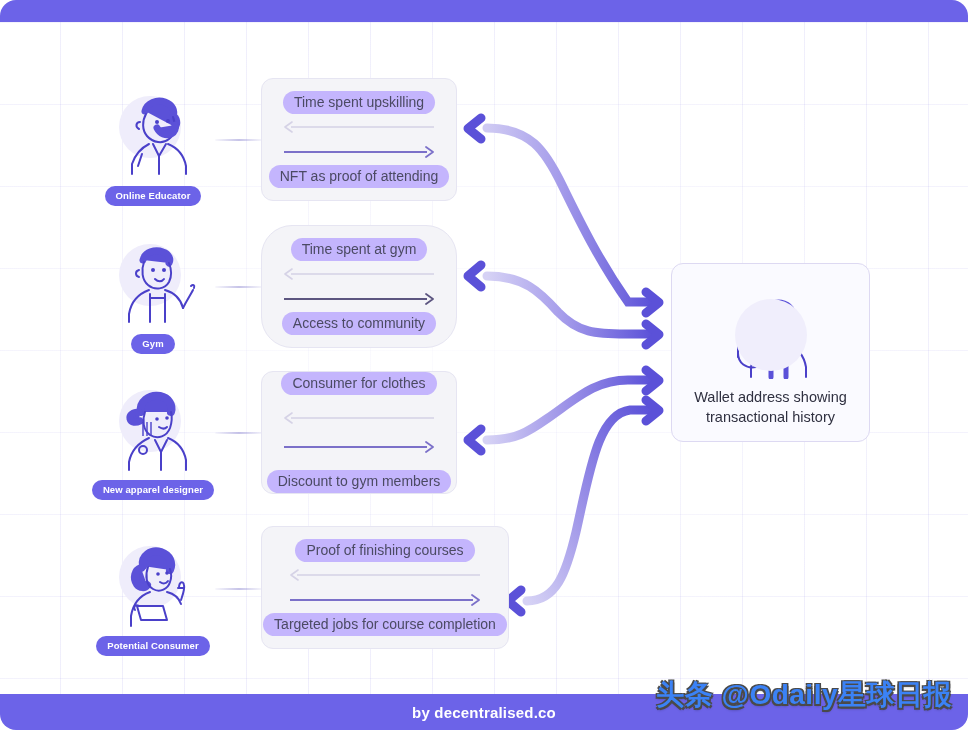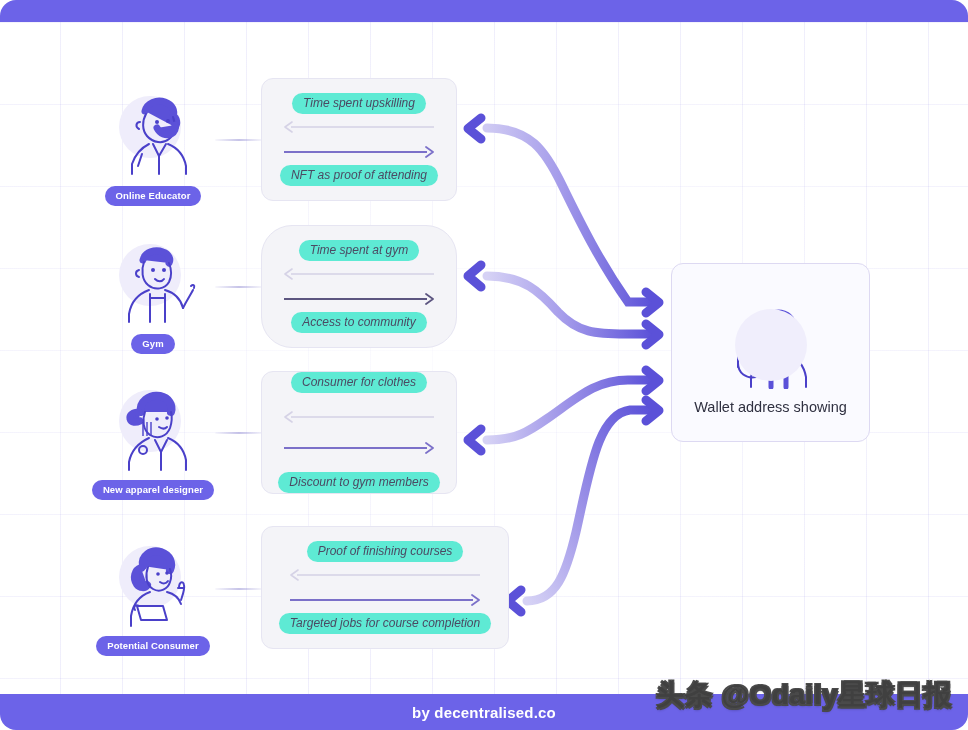--- a/index.html
+++ b/index.html
@@ -127,28 +127,27 @@
     position: absolute;
     background: #f4f4f8;
     border: 1px solid #e6e5f2;
     border-radius: 12px;
     display: flex;
     flex-direction: column;
     align-items: center;
     justify-content: center;
   }
   .pill {
-    background: #5eead4;
+    background: #c4b5fd;
     color: #4b4a63;
-    font-size: 12px;
+    font-size: 14px;
     padding: 4px 11px 5px;
     border-radius: 20px;
     white-space: nowrap;
     line-height: 1;
-    font-style: italic;
   }
   .arrow-row { position: relative; }
   .arrow-row svg { display: block; }
   .gap-a { height: 7px; }
   .gap-b { height: 13px; }
   .gap-c { height: 7px; }
 
   
   #wallet-card {
     position: absolute;
@@ -178,21 +177,21 @@
     text-align: center;
     color: #2f3040;
     font-size: 14.5px;
     line-height: 1.38;
   }
 
   
   #watermark {
     position: absolute;
     right: 16px; top: 676px;
-    color: #404040;
+    color: #3b82f6;
     font-size: 28px;
     font-weight: bold;
     letter-spacing: 0.5px;
     text-shadow:
       -1.5px -1.5px 0 #4a4a4a, 1.5px -1.5px 0 #4a4a4a,
       -1.5px 1.5px 0 #4a4a4a, 1.5px 1.5px 0 #4a4a4a,
       0 2px 3px rgba(0,0,0,0.35);
     white-space: nowrap;
     z-index: 30;
   }
@@ -429,20 +428,21 @@
         <path d="M53 47 C43 51 37 59 35 70 L35 80" stroke="#4a40c9" stroke-width="2" fill="none" stroke-linecap="round"></path>
         <path d="M72 47 C82 51 88 59 90 70 L90 80" stroke="#4a40c9" stroke-width="2" fill="none" stroke-linecap="round"></path>
         <path d="M55 49 L55 80 M70 49 L70 80" stroke="#5b51d8" stroke-width="5" stroke-linecap="round"></path>
         <path d="M58 47 L63 57 L68 47" stroke="#4a40c9" stroke-width="2" fill="none" stroke-linecap="round" stroke-linejoin="round"></path>
         <path d="M22 36 L22 60 M30 30 L30 58 M38 31 L38 58 M45 36 L45 56" stroke="#4a40c9" stroke-width="2" fill="none" stroke-linecap="round"></path>
         <path d="M22 56 C22 66 30 72 40 70" stroke="#4a40c9" stroke-width="2" fill="none" stroke-linecap="round"></path>
       </svg>
     </div>
     <div id="wallet-label">
       <div>Wallet address showing</div>
+      <div>transactional history</div>
     </div>
   </div>
 
   <div class="band" id="bottom-band">
     <span id="footer-text">by decentralised.co</span>
   </div>
 
   <div id="watermark">头条 @Odaily星球日报</div>
 
 </div>

